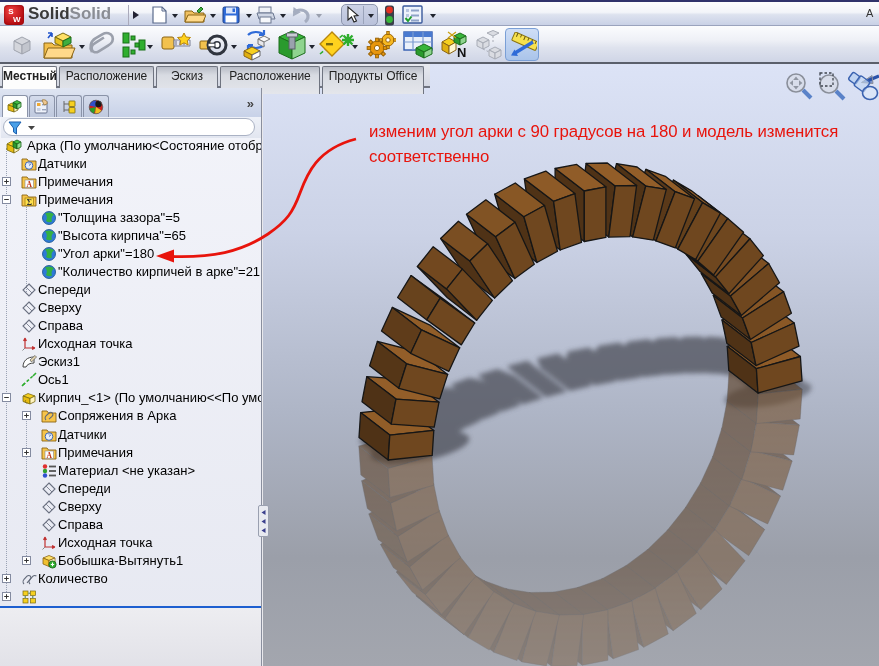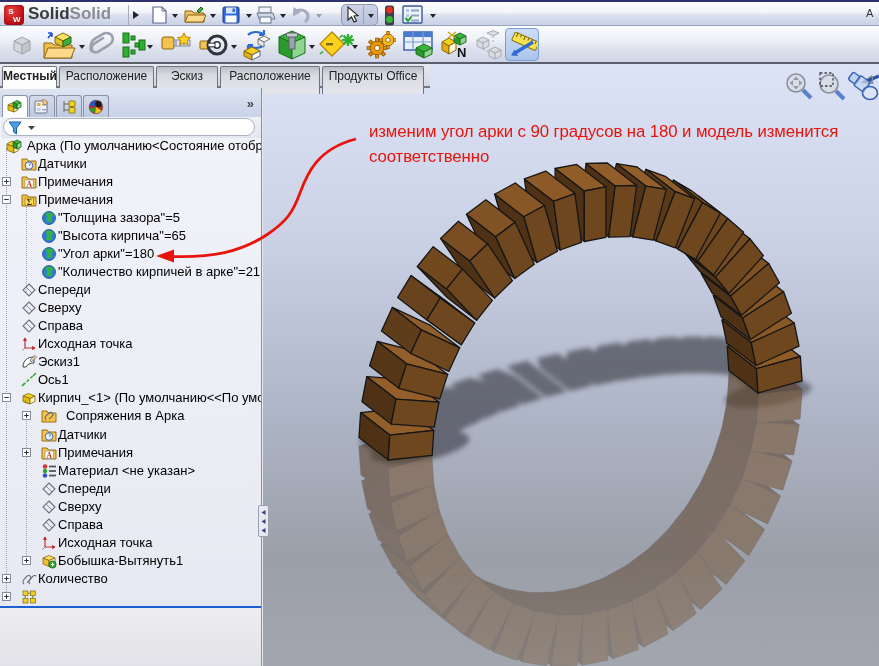--- a/index.html
+++ b/index.html
@@ -647,21 +647,21 @@
         <div class="trow" style="left:0;top:269.4px;width:262px">
           <svg style="position:absolute;left:22px;top:4px" width="9" height="9">
             <rect x="0.5" y="0.5" width="8" height="8" fill="#fff" stroke="#848ba0"></rect>
             <rect x="2.2" y="4" width="4.6" height="1" fill="#333"></rect>
             <rect x="4" y="2.2" width="1" height="4.6" fill="#333"></rect>
           </svg>
           <svg class="tico" style="left:41px" width="16" height="16">
             <path d="M1 3 L6 3 L7.5 5 L15 5 L15 14 L1 14 Z" fill="#f6c44a" stroke="#8a6414" stroke-width="0.9"></path>
             <path d="M5 12 C3.8 10.8 3.8 9 5 7.8 L8 5 C9 4 10.6 4 11.4 5 C12.2 6 12 7.4 11 8.4 L8 11.2" fill="none" stroke="#606878" stroke-width="1.1"></path>
           </svg>
-          <div class="tlabel" style="left:66px">Сопряжения в Арка</div>
+          <div class="tlabel" style="left:58px">Сопряжения в Арка</div>
         </div>
         <div class="trow" style="left:0;top:287.5px;width:262px">
           <svg class="tico" style="left:41px" width="16" height="16">
             <path d="M1 3 L6 3 L7.5 5 L15 5 L15 14 L1 14 Z" fill="#f6c44a" stroke="#8a6414" stroke-width="0.9"></path>
             <circle cx="8" cy="9.5" r="3.8" fill="#e8eef8" stroke="#2f5bb0" stroke-width="0.9"></circle>
             <path d="M8 9.5 L10 7.8 M8 6.5 L8 7.5" stroke="#2f5bb0" stroke-width="0.9"></path>
           </svg>
           <div class="tlabel" style="left:58px">Датчики</div>
         </div>
         <div class="trow" style="left:0;top:305.5px;width:262px">

